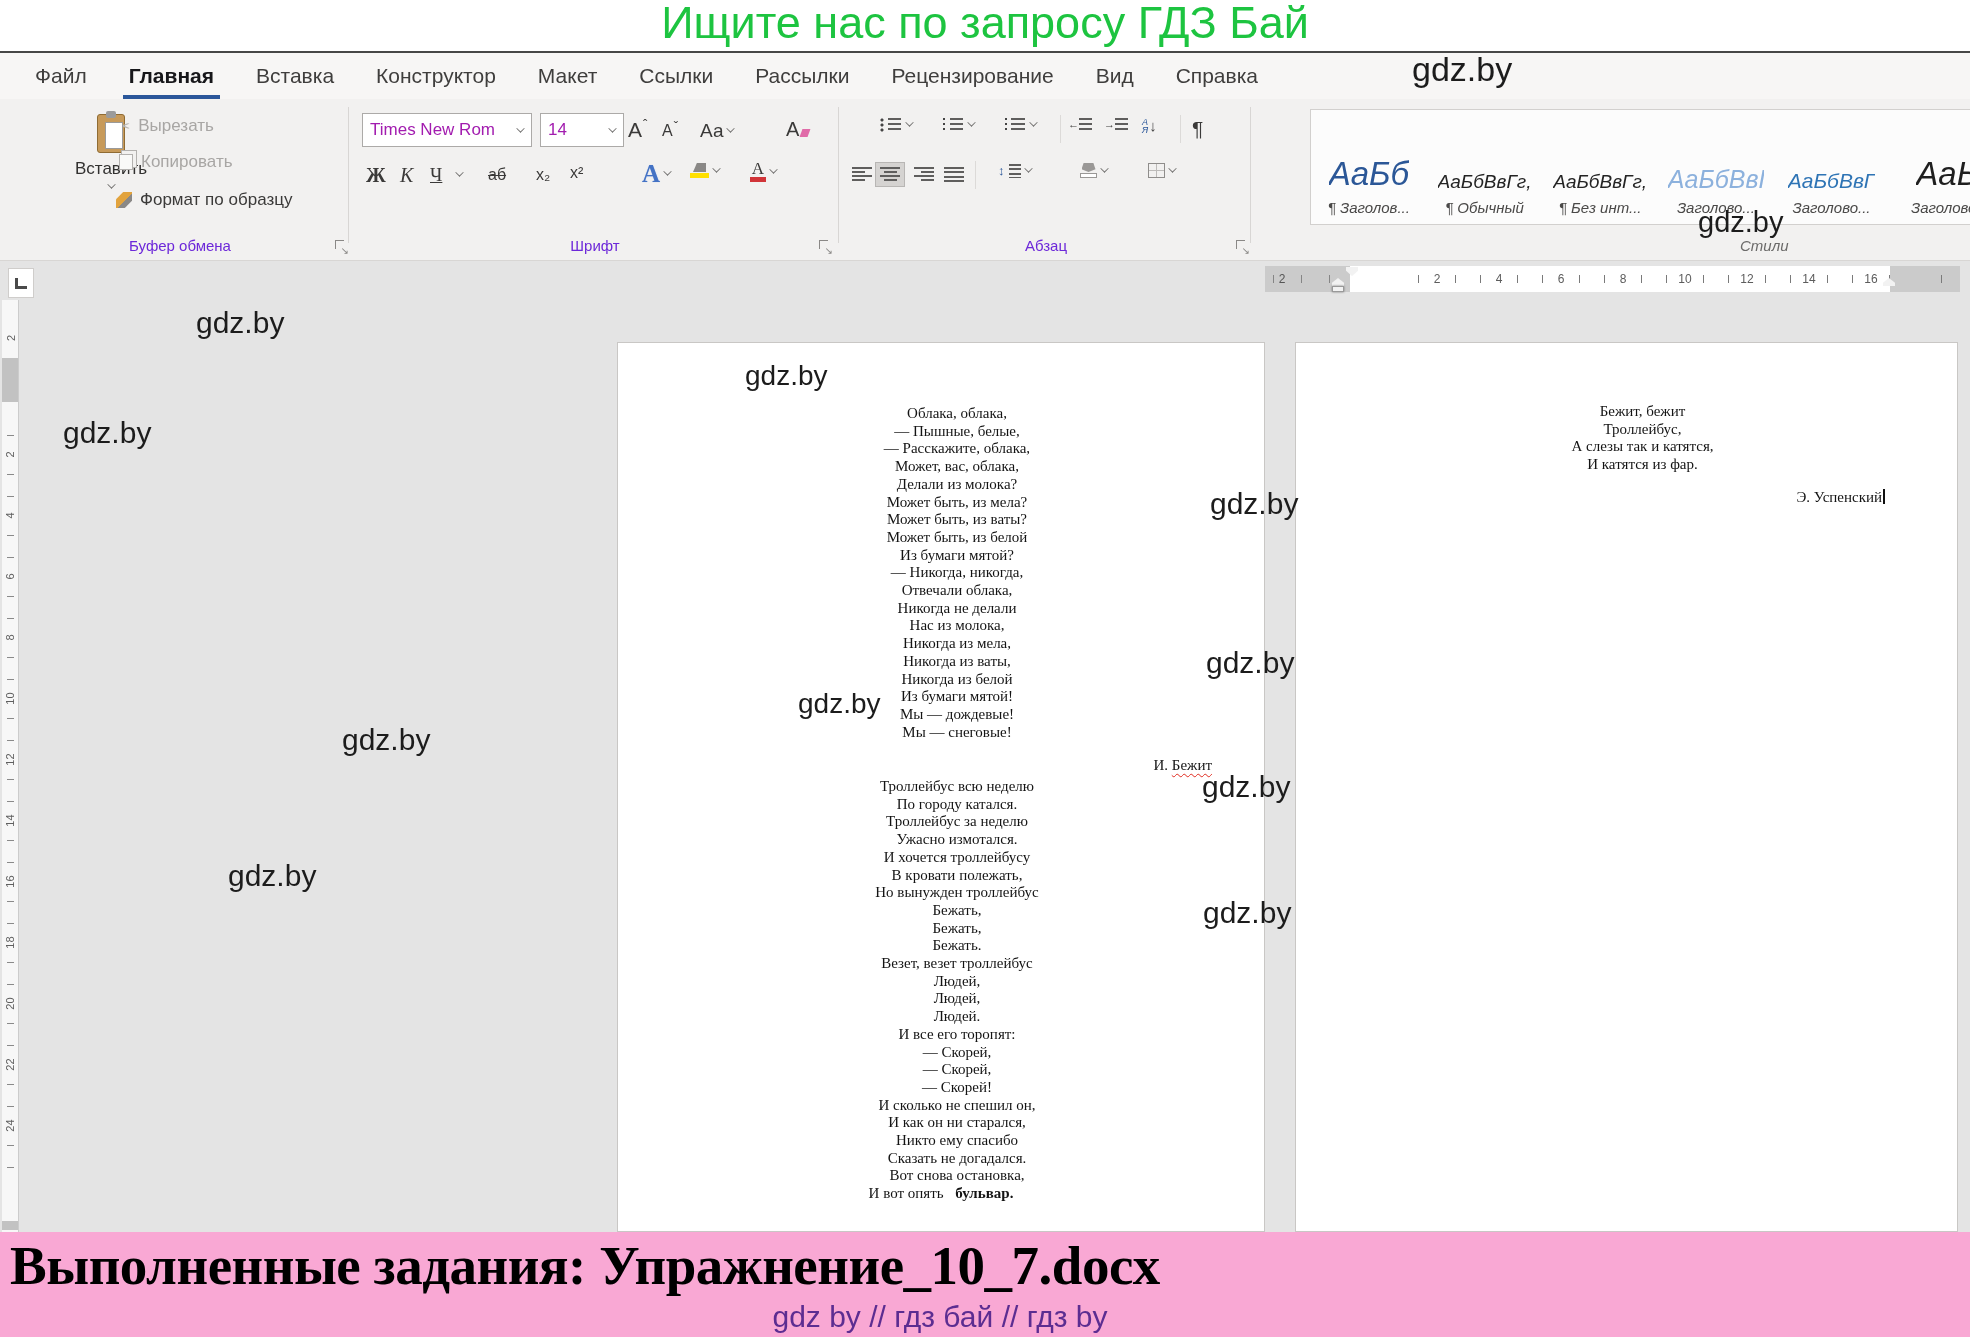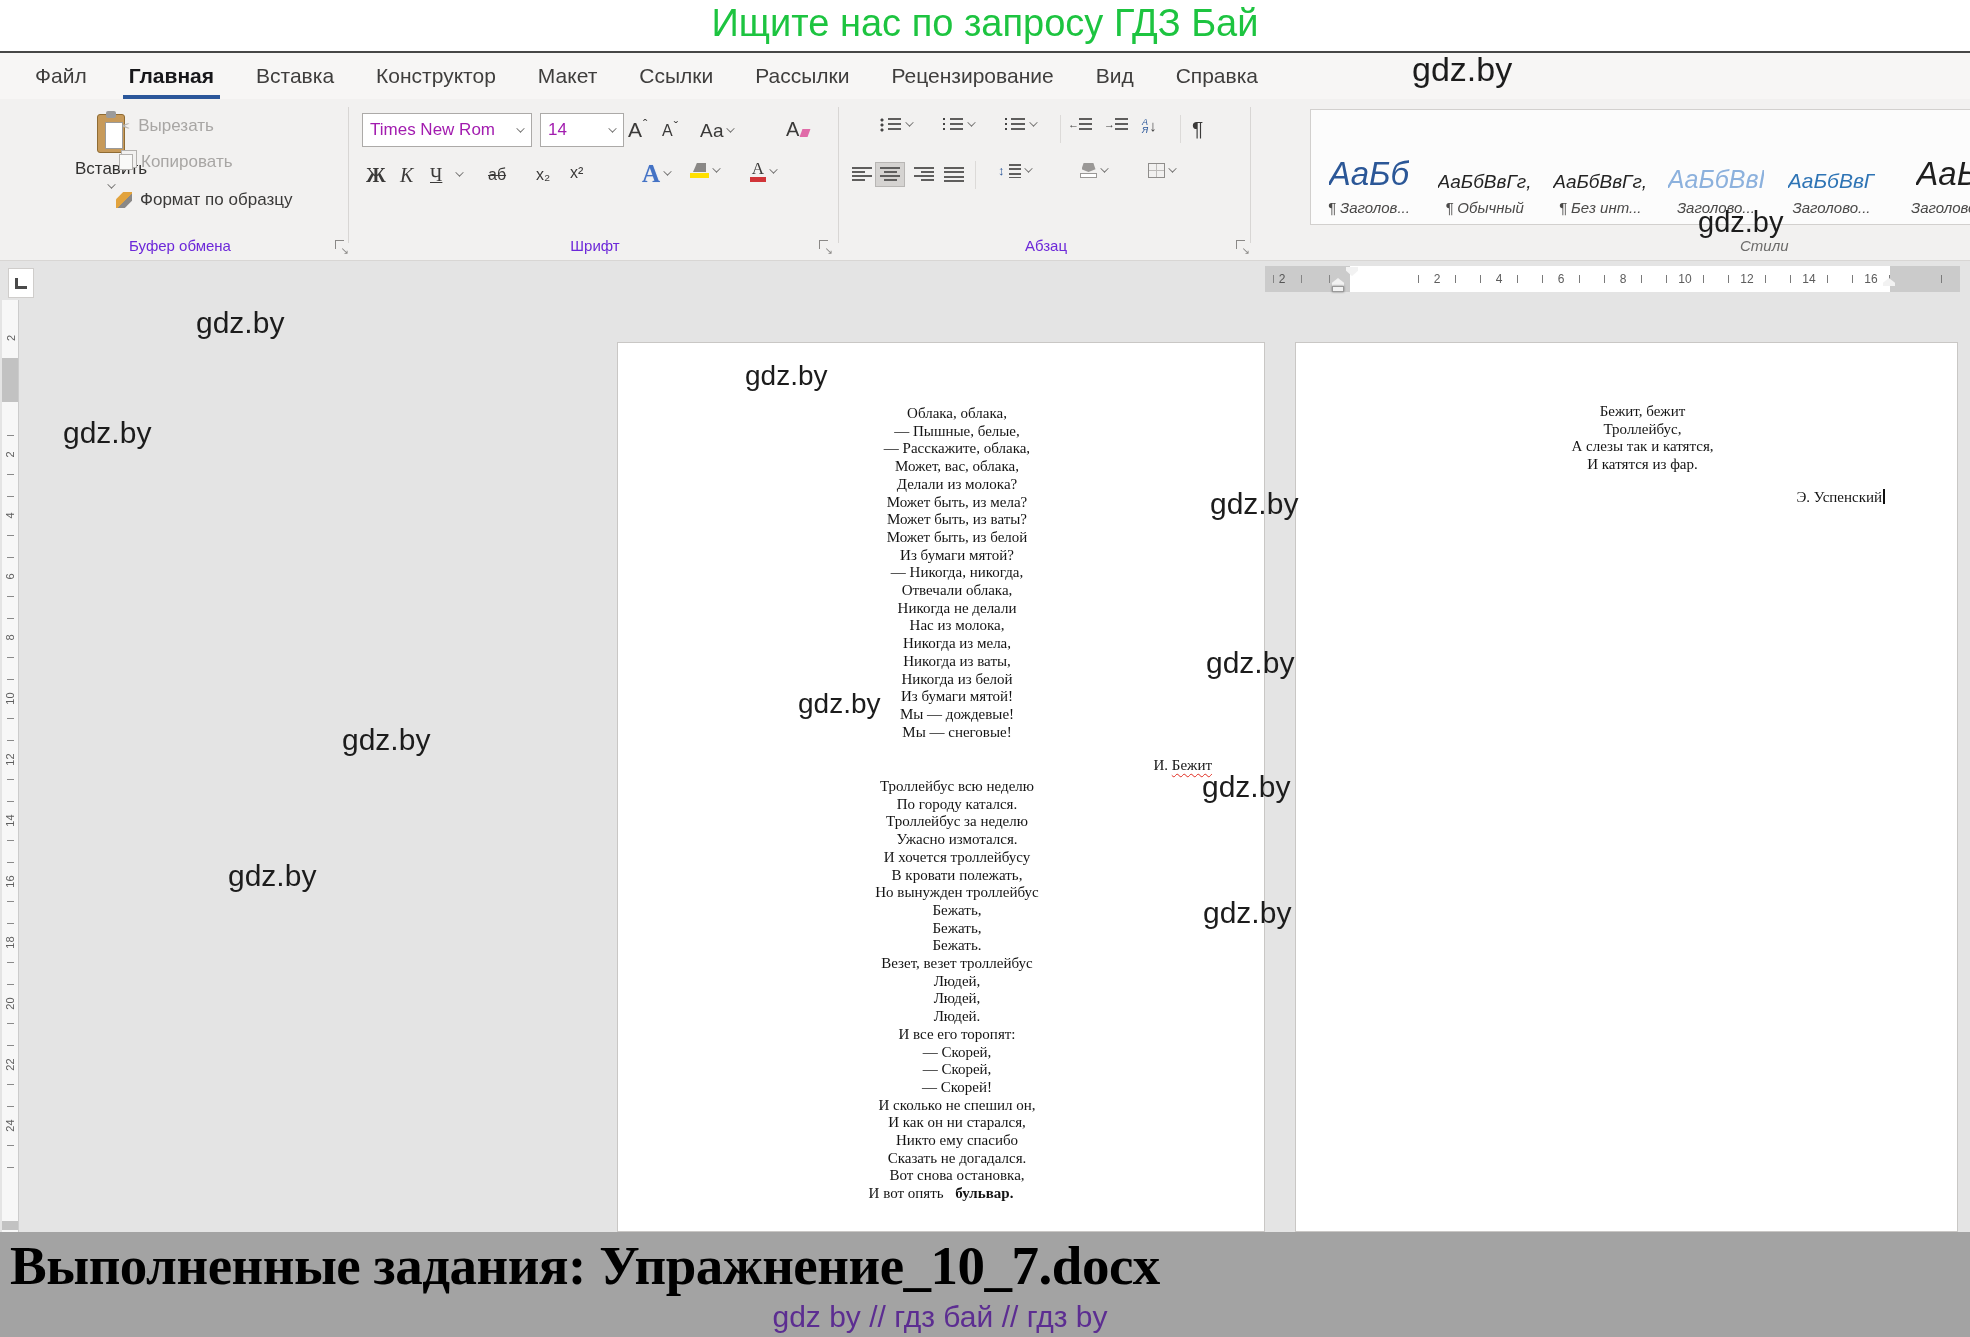--- a/index.html
+++ b/index.html
@@ -2,21 +2,21 @@
 <html><head>
 <meta charset="utf-8">
 <style>
   * { margin:0; padding:0; box-sizing:border-box; }
   html,body { background:#fff; }
   #root { position:relative; width:1970px; height:1337px; background:#fff;
           font-family:"Liberation Sans",sans-serif; overflow:hidden; }
 
   
   .banner { position:absolute; left:0; top:0; width:1970px; height:48px; text-align:center;
-            font-size:38px; line-height:46px; color:#1dc440; }
+            font-size:45px; line-height:46px; color:#1dc440; }
   .topline { position:absolute; left:0; top:51px; width:1970px; height:2px; background:#474747; }
 
   
   .tabbar { position:absolute; left:0; top:53px; width:1970px; height:46px; background:#f7f6f5;
             display:flex; align-items:center; padding-left:14px; }
   .tab { padding:0 21px; font-size:21px; color:#3f3e3d; height:100%; display:flex; align-items:center;
          position:relative; cursor:pointer; white-space:nowrap; }
   .tab.active { color:#17171a; font-weight:700; }
   .tab.active::after { content:""; position:absolute; left:15px; right:15px; bottom:0; height:4px; background:#2b579a; }
 
@@ -201,21 +201,21 @@
                    font-family:"Liberation Serif",serif; font-size:15px; color:#141414; }
   .poem-lastline .b { font-weight:700;margin-left:8px; }
   .author { position:absolute; font-family:"Liberation Serif",serif; font-size:15px; color:#141414; }
   .author1 { top:414px; right:52px; }
   .author2 { top:146px; right:72px; }
   .wavy { text-decoration-line:underline; text-decoration-style:wavy; text-decoration-color:#e02b20;
           text-decoration-thickness:1px; text-underline-offset:3px; }
   .caret-bar { display:inline-block; width:2px; height:15px; background:#111; vertical-align:-2px; margin-left:1px; }
 
   
-  .footer { position:absolute; left:0; top:1232px; width:1970px; height:105px; background:#a3a3a3; }
+  .footer { position:absolute; left:0; top:1232px; width:1970px; height:105px; background:#f9a8d4; }
   .ftitle { position:absolute; left:10px; top:2px; font-family:"Liberation Serif",serif; font-weight:700;
             font-size:55px; color:#000; white-space:nowrap; letter-spacing:-0.5px; }
   .ftags { position:absolute; left:0; top:68px; width:1880px; text-align:center; font-size:30px; color:#5c2d91; }
 
   
   .wm { position:absolute; color:#1c1c1c; z-index:50; white-space:nowrap; }
   .w1 { left:1412px; top:50px;  font-size:34px; }
   .w2 { left:1698px; top:206px; font-size:29px; }
   .w3 { left:196px;  top:306px; font-size:30px; }
   .w4 { left:745px;  top:360px; font-size:28px; }

